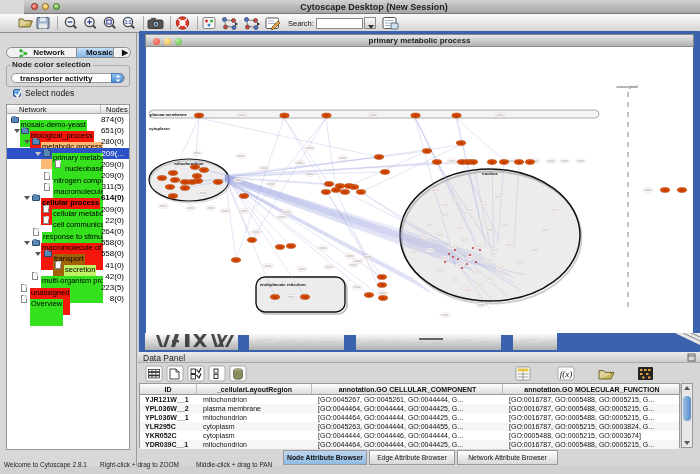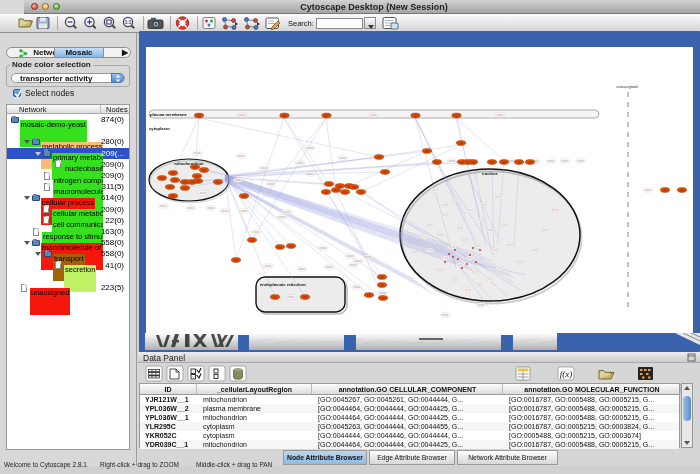--- a/index.html
+++ b/index.html
@@ -169,21 +169,21 @@
 <div class="abs" id="cpanel">
   <div id="tabs">
     <svg width="11" height="11" style="position:absolute;left:11px;top:0">
         <circle cx="3" cy="2.7" r="1.8" fill="#3ab43a"></circle>
         <circle cx="7.5" cy="5.5" r="1.8" fill="#3ab43a"></circle>
         <circle cx="3" cy="8.3" r="1.8" fill="#3ab43a"></circle>
         <line x1="3" y1="2.7" x2="7.5" y2="5.5" stroke="#3ab43a"></line>
         <line x1="3" y1="8.3" x2="7.5" y2="5.5" stroke="#3ab43a"></line>
       </svg>
     <div class="seg" style="left:22px;width:40px;">Network</div>
-    <div class="seg" style="left:47px;width:50px;background:linear-gradient(#c4def5,#84b8e8);border-left:1px solid #8f8f8f;border-right:1px solid #8f8f8f;">Mosaic</div>
+    <div class="seg" style="left:69px;width:38px;background:linear-gradient(#c4def5,#84b8e8);border-left:1px solid #8f8f8f;border-right:1px solid #8f8f8f;text-align:right;">Mosaic</div>
     <div class="seg" style="left:111px;width:14px;">▶</div>
   </div>
   <div id="groupbox"></div>
   <div id="gblabel">Node color selection</div>
   <div id="dropdown">transporter activity
     <div class="step"><svg width="12" height="9">
           <polygon points="6,1 8.5,3.5 3.5,3.5" fill="#fff"></polygon>
           <polygon points="6,8 8.5,5.5 3.5,5.5" fill="#fff"></polygon>
         </svg></div>
   </div>
@@ -197,20 +197,26 @@
     <div id="treehdr">
         <span style="position:absolute;left:12px">Network</span>
         <span style="position:absolute;left:99px">Nodes</span>
         <span style="position:absolute;left:93px;top:0;width:1px;height:9px;background:#bbb"></span>
       </div>
     <div class="trow" style="top:9.5px;">
         <span class="tfold" style="left:3.5px"></span>
         <span class="tchip" style="left:12.5px;max-width:83.5px;background:#35e11c">mosaic-demo-yeast</span>
         <span class="tcount" style="color:#000">874(0)</span>
       </div>
+      <div class="trow" style="top:20.7px;">
+        <span class="tarr" style="left:6.5px;"></span>
+        <span class="tfold" style="left:14px"></span>
+        <span class="tchip" style="left:23px;max-width:73px;background:#f5170c">biological_process</span>
+        <span class="tcount" style="color:#000">651(0)</span>
+      </div>
       <div class="trow" style="top:31.9px;">
         <span class="tarr" style="left:17px;"></span>
         <span class="tfold" style="left:25px"></span>
         <span class="tchip" style="left:34px;max-width:62px;background:#fdba74">metabolic process</span>
         <span class="tcount" style="color:#000">280(0)</span>
       </div>
       <div class="trow" style="top:43.1px;background:#2d52c8;">
         <span class="tarr" style="left:28px;border-top-color:#ccc;"></span>
         <span class="tfold" style="left:36px"></span>
         <span class="tchip" style="left:45px;max-width:51px;background:#35e11c">primary metabo</span>
@@ -224,68 +230,84 @@
       <div class="trow" style="top:65.5px;">
         <span class="tfile" style="left:37px"></span>
         <span class="tchip" style="left:46px;max-width:50px;background:#35e11c">nitrogen compo</span>
         <span class="tcount" style="color:#000">209(0)</span>
       </div>
       <div class="trow" style="top:76.7px;">
         <span class="tfile" style="left:37px"></span>
         <span class="tchip" style="left:46px;max-width:50px;background:#35e11c">macromolecule</span>
         <span class="tcount" style="color:#000">311(5)</span>
       </div>
-      <div class="trow" style="top:87.9px;">
+      <div class="trow" style="top:87.9px;font-weight:bold;">
         <span class="tarr" style="left:17px;"></span>
         <span class="tfold" style="left:25px"></span>
         <span class="tchip" style="left:34px;max-width:62px;background:#f5170c">cellular process</span>
         <span class="tcount" style="color:#000">614(0)</span>
       </div>
       <div class="trow" style="top:99.1px;">
         <span class="tfile" style="left:36px"></span>
         <span class="tchip" style="left:45px;max-width:51px;background:#35e11c">cellular metabo</span>
         <span class="tcount" style="color:#000">209(0)</span>
       </div>
       <div class="trow" style="top:110.3px;">
         <span class="tfile" style="left:36px"></span>
         <span class="tchip" style="left:45px;max-width:51px;background:#35e11c">cell communicat</span>
         <span class="tcount" style="color:#000">22(0)</span>
       </div>
       <div class="trow" style="top:121.5px;">
         <span class="tfile" style="left:26px"></span>
         <span class="tchip" style="left:35px;max-width:61px;background:#35e11c">response to stimul</span>
-        <span class="tcount" style="color:#000">163(0)</span>
+        <span class="tcount" style="color:#000">264(0)</span>
       </div>
       <div class="trow" style="top:132.7px;">
         <span class="tarr" style="left:17px;"></span>
         <span class="tfold" style="left:25px"></span>
         <span class="tchip" style="left:34px;max-width:62px;background:#f5170c">macromolecule of lo</span>
         <span class="tcount" style="color:#000">558(0)</span>
       </div>
       <div class="trow" style="top:143.9px;">
         <span class="tarr" style="left:28px;"></span>
         <span class="tfold" style="left:37px"></span>
         <span class="tchip" style="left:46px;max-width:50px;background:#a16207">transport</span>
         <span class="tcount" style="color:#000">558(0)</span>
       </div>
       <div class="trow" style="top:155.1px;">
         <span class="tfile" style="left:48px"></span>
         <span class="tchip" style="left:57px;max-width:39px;background:#bef264">secretion</span>
         <span class="tcount" style="color:#000">41(0)</span>
       </div>
+      <div class="trow" style="top:166.3px;">
+        <span class="tfile" style="left:25px"></span>
+        <span class="tchip" style="left:34px;max-width:62px;background:#35e11c">multi-organism pro</span>
+        <span class="tcount" style="color:#000">42(0)</span>
+      </div>
       <div class="trow" style="top:177.5px;">
         <span class="tfile" style="left:14px"></span>
         <span class="tchip" style="left:23px;max-width:73px;background:#f5170c">unassigned</span>
         <span class="tcount" style="color:#000">223(5)</span>
+      </div>
+      <div class="trow" style="top:188.7px;">
+        <span class="tfile" style="left:14px"></span>
+        <span class="tchip" style="left:23px;max-width:73px;background:#35e11c">Overview</span>
+        <span class="tcount" style="color:#000">8(0)</span>
       </div>
   </div>
 </div>
 
 <div class="abs" id="netarea">
   <div id="frame">
+    <div id="ftitle">
+      <div class="flight" style="left:7px;background:radial-gradient(circle at 35% 30%,#ff9a8a,#e4493d)"></div>
+      <div class="flight" style="left:18px;background:radial-gradient(circle at 35% 30%,#ffe9a0,#f0b73d)"></div>
+      <div class="flight" style="left:29px;background:radial-gradient(circle at 35% 30%,#b8f0a0,#53b43c)"></div>
+      <div class="t">primary metabolic process</div>
+    </div>
     <div id="fcanvas">
       <svg width="547" height="286" viewBox="0 0 547 286">
           <rect x="3" y="63" width="450" height="8" rx="4" fill="#f4f4f4" stroke="#999" stroke-width="0.8"></rect>
           <text x="4" y="69" font-size="4.2" font-weight="bold" fill="#111">plasma membrane</text>
           <text x="3" y="83" font-size="4.2" font-weight="bold" fill="#111">cytoplasm</text>
           <ellipse cx="43" cy="133" rx="40" ry="21" fill="#ededed" stroke="#111" stroke-width="1.2"></ellipse>
           <ellipse cx="44" cy="134.8" rx="40" ry="21" fill="none" stroke="#0002" stroke-width="1.4"></ellipse>
           <text x="43" y="118" font-size="4.2" font-weight="bold" fill="#111" text-anchor="middle">mitochondrion</text>
           <ellipse cx="344" cy="188" rx="90" ry="66" fill="#ececec" stroke="#111" stroke-width="1.5"></ellipse>
           <ellipse cx="345.5" cy="190.5" rx="90" ry="66" fill="none" stroke="#0003" stroke-width="1.8"></ellipse>

